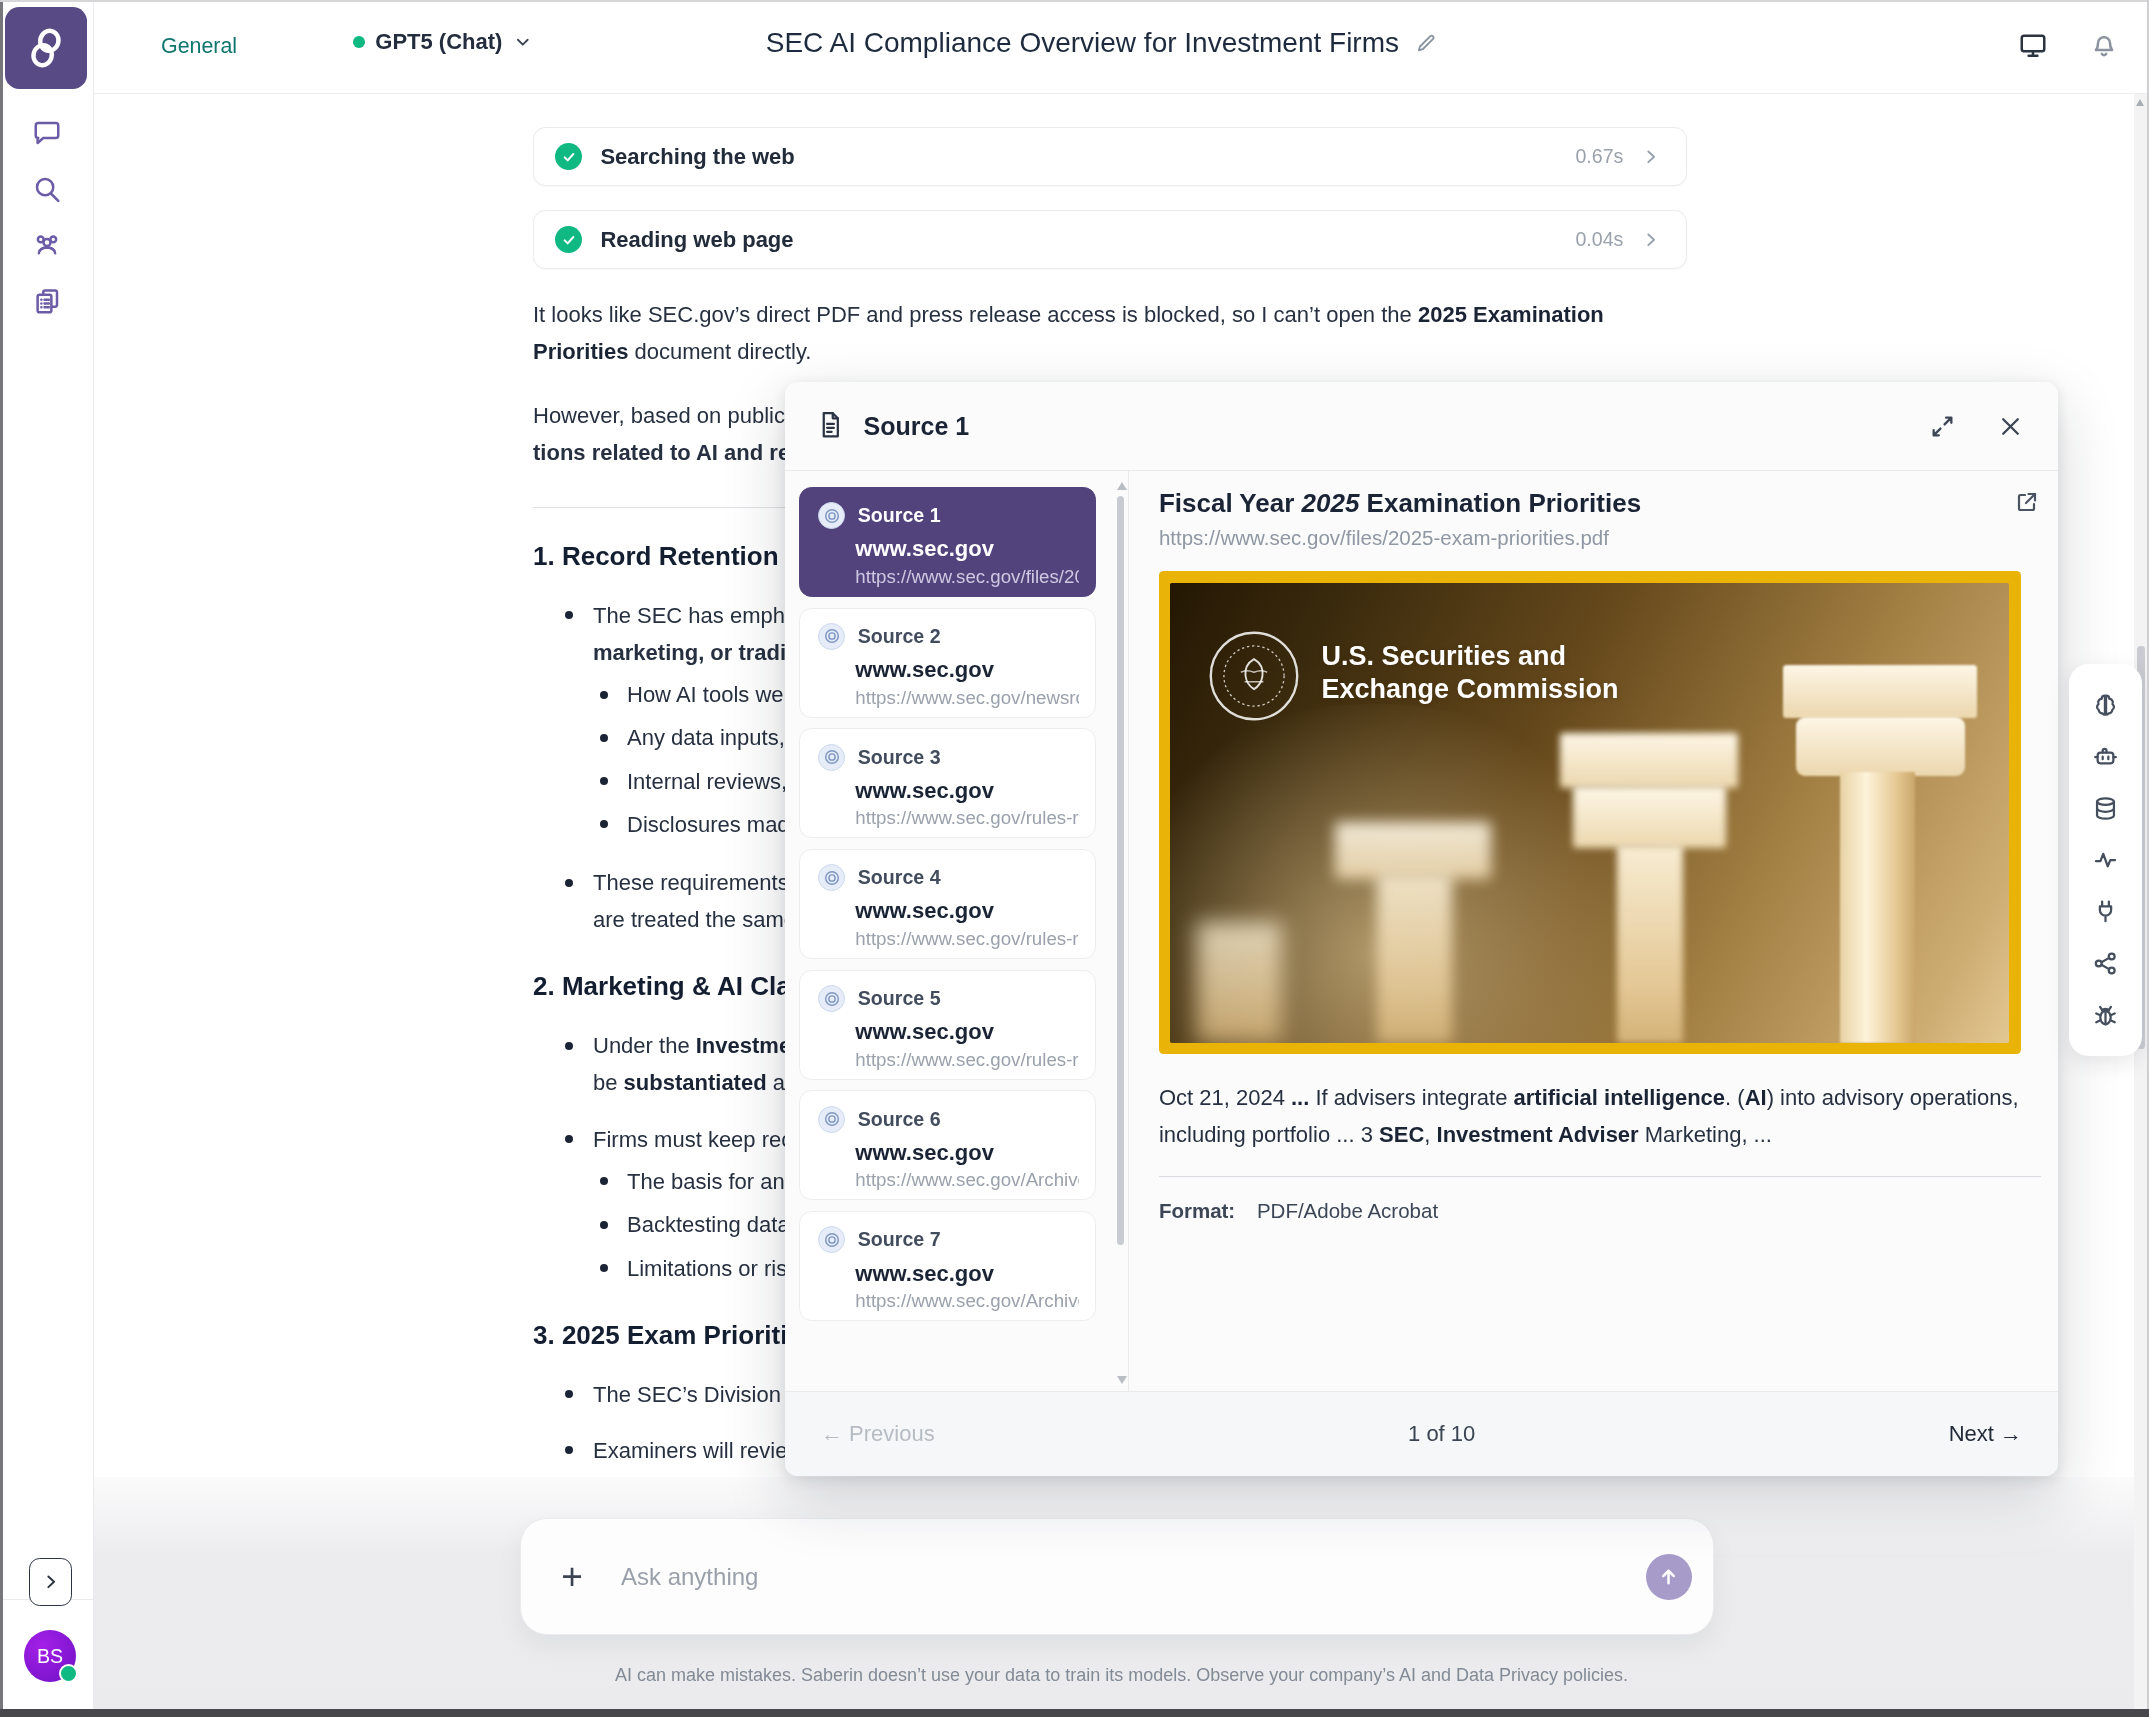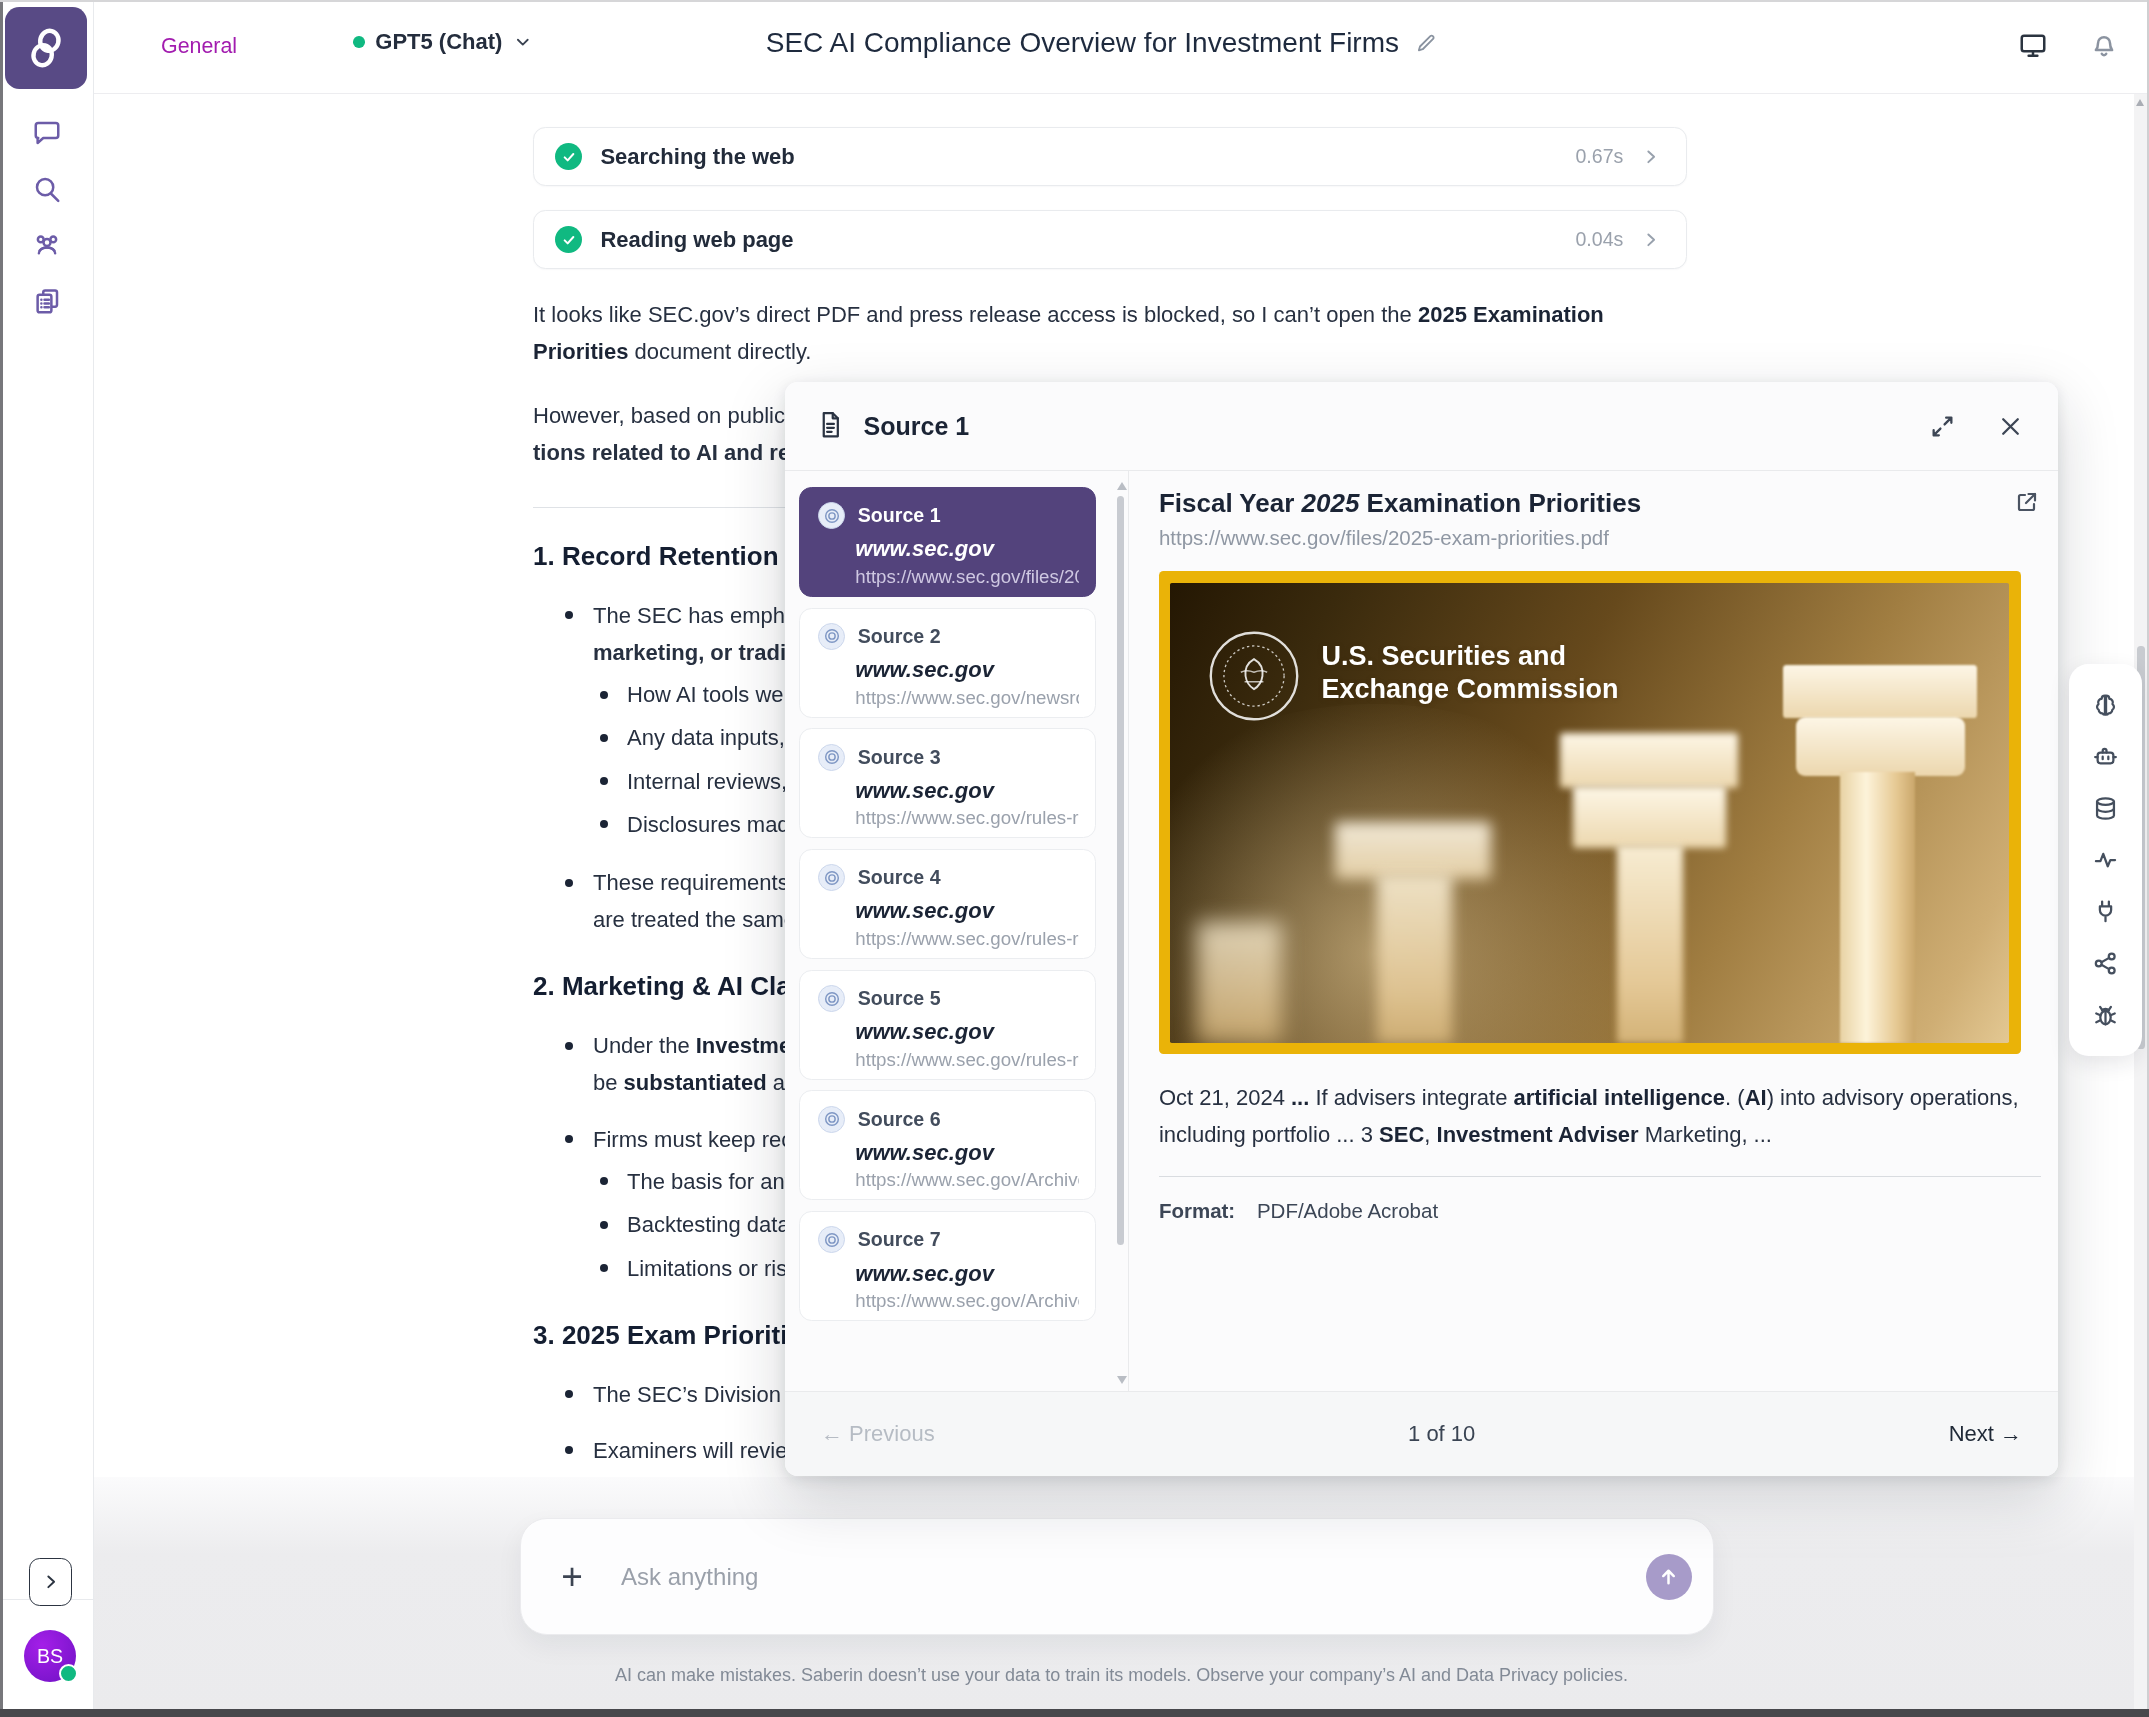--- a/index.html
+++ b/index.html
@@ -20,21 +20,21 @@
   .side-divider{position:absolute;left:0;top:1599px;width:93px;height:0.9px;background:#e8eaed;}
   .expand-btn{position:absolute;left:29px;top:1558px;width:41px;height:46px;border:1.8px solid #2c3441;border-radius:10.7px;background:#fff;display:flex;align-items:center;justify-content:center;cursor:pointer;}
   .expand-btn svg{width:19.6px;height:19.6px;stroke:#2c3441;fill:none;stroke-width:2.4;stroke-linecap:round;stroke-linejoin:round;}
   .avatar{position:absolute;left:24px;top:1630px;width:52px;height:52px;border-radius:50%;
     background:radial-gradient(circle at 35% 30%,#a41fe8,#7c15cd 75%);display:flex;align-items:center;justify-content:center;
     color:#fff;font-weight:400;font-size:19.6px;cursor:pointer;}
   .presence{position:absolute;right:-1.8px;bottom:-0.9px;width:15px;height:15px;border-radius:50%;background:#10b981;border:2.7px solid #fff;}
 
   
   .header{position:absolute;left:93px;top:0;width:2057px;height:93px;background:#fff;border-bottom:0.9px solid #ededf0;z-index:25;}
-  .ws{position:absolute;left:68px;top:34px;font-size:21.4px;color:#a21caf;}
+  .ws{position:absolute;left:68px;top:34px;font-size:21.4px;color:#0f766e;}
   .model{position:absolute;left:260px;top:29px;display:flex;align-items:center;gap:10.7px;cursor:pointer;}
   .model .dot{width:11.6px;height:11.6px;border-radius:50%;background:#10b981;}
   .model .mlabel{font-size:22px;color:#242d3d;font-weight:600;}
   .model svg{width:19.6px;height:19.6px;stroke:#3a4351;fill:none;stroke-width:2.2;stroke-linecap:round;stroke-linejoin:round;}
   .title-wrap{position:absolute;left:50%;top:27px;transform:translateX(-53%);display:flex;align-items:center;gap:16px;}
   .page-title{font-size:28px;color:#1e2a3e;white-space:nowrap;}
   .title-wrap svg{width:22px;height:22px;stroke:#8a93a0;fill:none;stroke-width:2;stroke-linecap:round;stroke-linejoin:round;cursor:pointer;}
   .hdr-ic{position:absolute;top:27px;width:36px;height:36px;display:flex;align-items:center;justify-content:center;cursor:pointer;}
   .hdr-ic svg{width:30px;height:30px;fill:none;stroke-width:2;stroke-linecap:round;stroke-linejoin:round;}
   .ic-monitor{left:1922px;}  .ic-monitor svg{stroke:#2b3440;}
@@ -87,21 +87,21 @@
   .m-body{flex:1;display:flex;min-height:0;}
   .src-col{width:343px;flex:none;padding:16px 12.5px 0 14.3px;box-sizing:border-box;overflow:hidden;position:relative;}
   .src-card{width:297px;box-sizing:border-box;height:110px;background:#fff;border:0.9px solid #ebedf0;border-radius:12.5px;
     margin-bottom:10.7px;padding:14.3px 16px 0 18px;cursor:pointer;}
   .src-card.sel{background:#53437c;border-color:#53437c;}
   .src-top{display:flex;align-items:center;gap:12.5px;}
   .src-fav{width:25px;height:25px;border-radius:50%;background:#e7edf8;border:0.9px solid #ccd7ec;display:flex;align-items:center;justify-content:center;flex:none;}
   .src-fav svg{width:18px;height:18px;stroke:#7f97c4;fill:none;stroke-width:1.6;}
   .src-name{font-size:19.6px;font-weight:700;color:#424c5c;}
   .sel .src-name{color:#fff;}
-  .src-domain{margin:7.1px 0 0 37px;font-size:22px;font-weight:700;color:#1b2435;font-style:italic;}
+  .src-domain{margin:7.1px 0 0 37px;font-size:22px;font-weight:700;color:#1b2435;}
   .sel .src-domain{color:#fff;}
   .src-url{margin:3.6px 0 0 37px;font-size:18.7px;color:#9aa1ac;white-space:nowrap;overflow:hidden;}
   .sel .src-url{color:#cfc8e2;}
   .src-scroll{position:absolute;right:1.8px;top:10.7px;bottom:7.1px;width:10.7px;}
   .src-scroll .arr{position:absolute;left:1.8px;width:0;height:0;border-left:5.3px solid transparent;border-right:5.3px solid transparent;}
   .src-scroll .arr.up{top:0;border-bottom:8px solid #b9bdc4;}
   .src-scroll .arr.down{bottom:0;border-top:8px solid #b9bdc4;}
   .src-thumb{position:absolute;left:1.8px;top:14.3px;height:749px;width:7.1px;border-radius:3.6px;background:#c8cbd1;cursor:pointer;}
   .v-div{width:0.9px;background:#e9eaec;flex:none;}
   .preview{flex:1;padding:17px 0 0 30px;box-sizing:border-box;min-width:0;}

